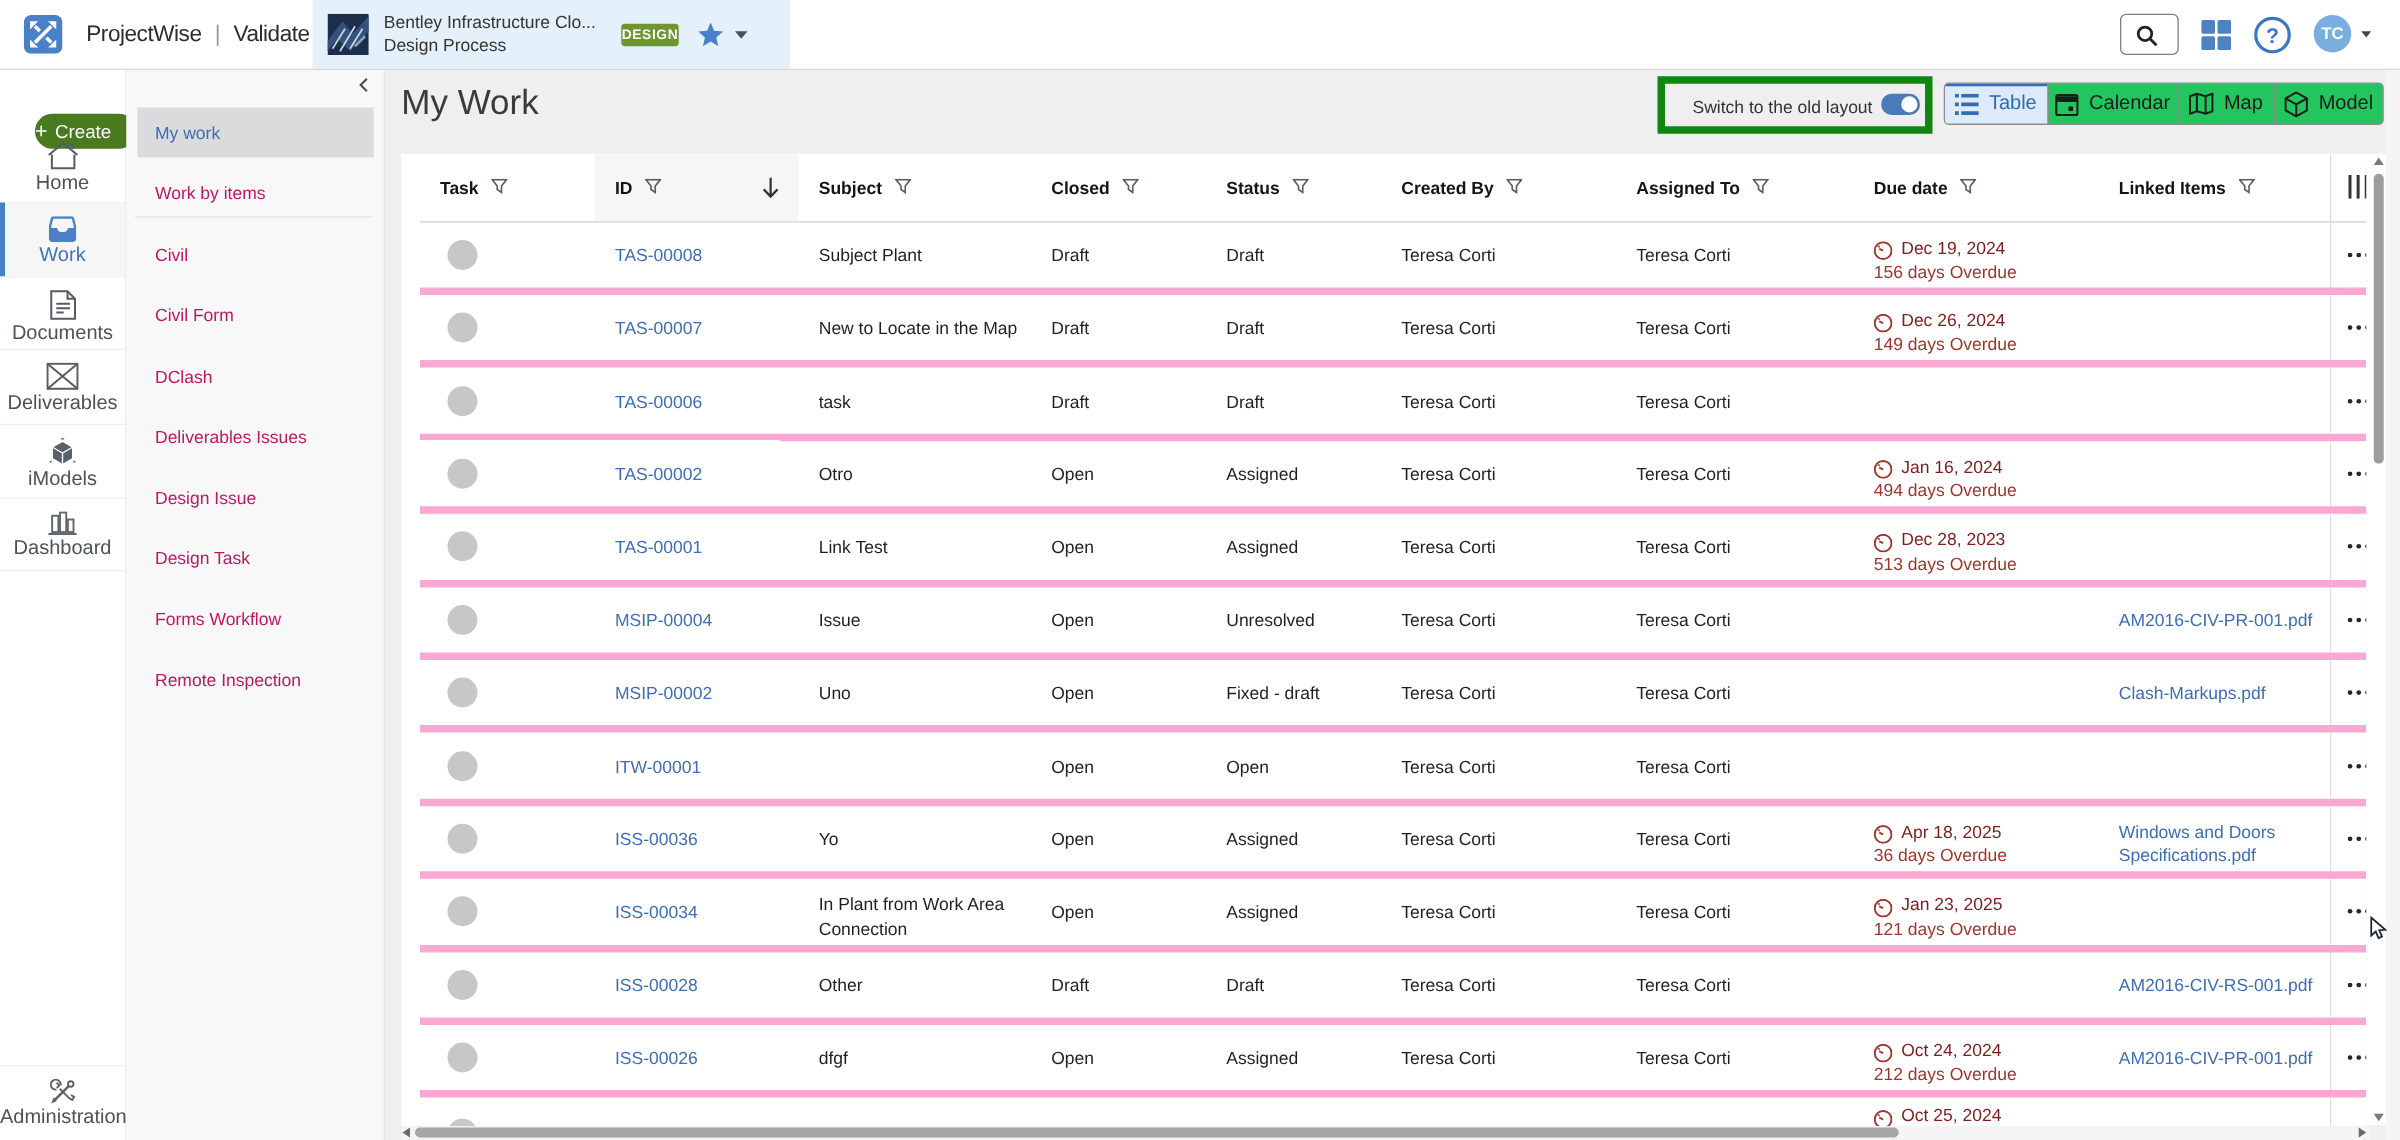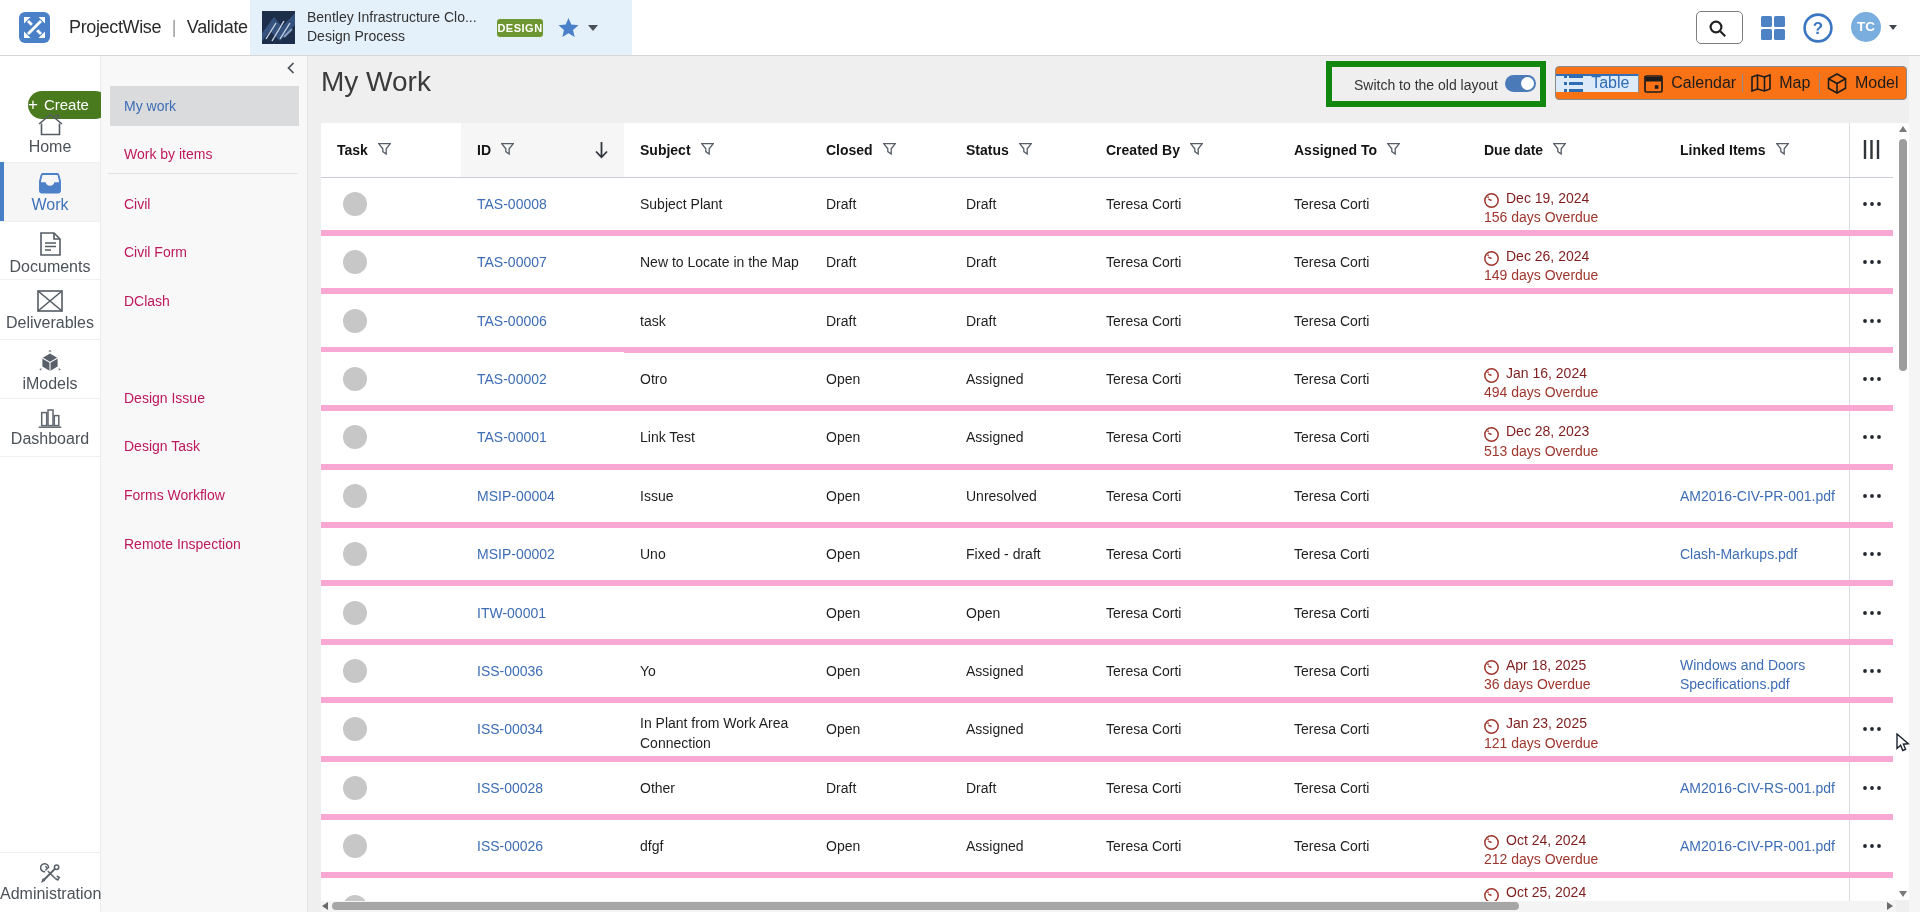--- a/index.html
+++ b/index.html
@@ -42,27 +42,27 @@
 #subdiv { position:absolute; left:7px; top:116.5px; width:190px; height:1.5px; background:#e2e2e4; }
 #collapse { position:absolute; right:12px; top:6px; }
 
 
 #main { position:absolute; left:308px; top:56px; width:1612px; height:856px; background:#efefef; }
 #title { position:absolute; left:13px; top:10px; font-size:28px; color:#3b3b3b; }
 #greenbox { position:absolute; left:1018px; top:5px; width:220px; height:46px; border:6px solid #12870f; }
 #switchlbl { position:absolute; left:1046px; top:21px; font-size:14px; color:#333; }
 #toggle { position:absolute; left:1197px; top:19px; width:31px; height:17px; background:#4a7ab8; border-radius:9px; }
 #toggle .knob { position:absolute; right:2px; top:2px; width:13px; height:13px; background:#fff; border-radius:50%; }
-#segs { position:absolute; left:1247px; top:10px; width:352px; height:34px; background:#f97316; border:1px solid #8b8b8b; border-radius:4px; display:flex; overflow:hidden;align-items:center; }
+#segs { position:absolute; left:1247px; top:10px; width:352px; height:34px; background:#22c55e; border:1px solid #8b8b8b; border-radius:4px; display:flex; overflow:hidden; }
 .seg { display:flex; align-items:center; justify-content:center; gap:8px; font-size:16px; color:#1c1c1c; border-left:1px solid #8b8b8b; }
 .seg:first-child { border-left:none; }
 .seg.sel { background:#dceafa; color:#2e6cb4; box-shadow:inset 0 2px 0 #336fb4; }
 
 
-#tbl { position:absolute; left:13px; top:67px; width:1572px; background:#fff; }
+#tbl { position:absolute; left:13px; top:67px; width:1572px; background:#fff;padding-left:15px; }
 .trow { display:grid; grid-template-columns:140px 163px 186px 140px 140px 188px 190px 196px 185px 44px; height:58.4px; border-bottom:6px solid #f9a8d4; position:relative; }
 .trow > div { display:flex; align-items:center; padding-left:16px; font-size:14px; color:#1f1f1f; overflow:hidden; }
 .thead { height:54.6px; border-bottom:1px solid #c9ced4; }
 .thead > div { font-weight:bold; font-size:14px; color:#141414; gap:10px; }
 .thead .idcell { background:#f6f6f7; position:relative; }
 .acell { border-left:1px solid #d9dde2; justify-content:center; padding-left:0 !important; }
 .avatar { width:24px; height:24px; border-radius:50%; background:#c7c7c7; margin-left:6px; }
 .idlink, .flink { color:#3d6db5; }
 .two { display:block !important; padding-top:11px; line-height:19.5px; }
 .due { display:block !important; padding-top:11px; line-height:19.5px; padding-left:16px; }
@@ -195,20 +195,21 @@
 <div id="subpanel">
   <svg id="collapse" width="9" height="12" viewBox="0 0 9 12" fill="none" stroke="#4b5158" stroke-width="1.7">
       <path d="M7.5 1 L2.5 6 L7.5 11"></path>
     </svg>
   <div class="subitem sel" style="top:30px;">My work</div>
   <div class="subitem" style="top:78px;">Work by items</div>
   <div id="subdiv"></div>
   <div class="subitem" style="top:127.5px;">Civil</div>
   <div class="subitem" style="top:176px;">Civil Form</div>
   <div class="subitem" style="top:224.5px;">DClash</div>
+  <div class="subitem" style="top:273px;">Deliverables Issues</div>
   <div class="subitem" style="top:321.5px;">Design Issue</div>
   <div class="subitem" style="top:370px;">Design Task</div>
   <div class="subitem" style="top:467.5px;">Remote Inspection</div>
   <div class="subitem" style="top:419px;">Forms Workflow</div>
 </div>
 
 <div id="main">
   <div id="title">My Work</div>
   <div id="greenbox"></div>
   <div id="switchlbl">Switch to the old layout</div>

